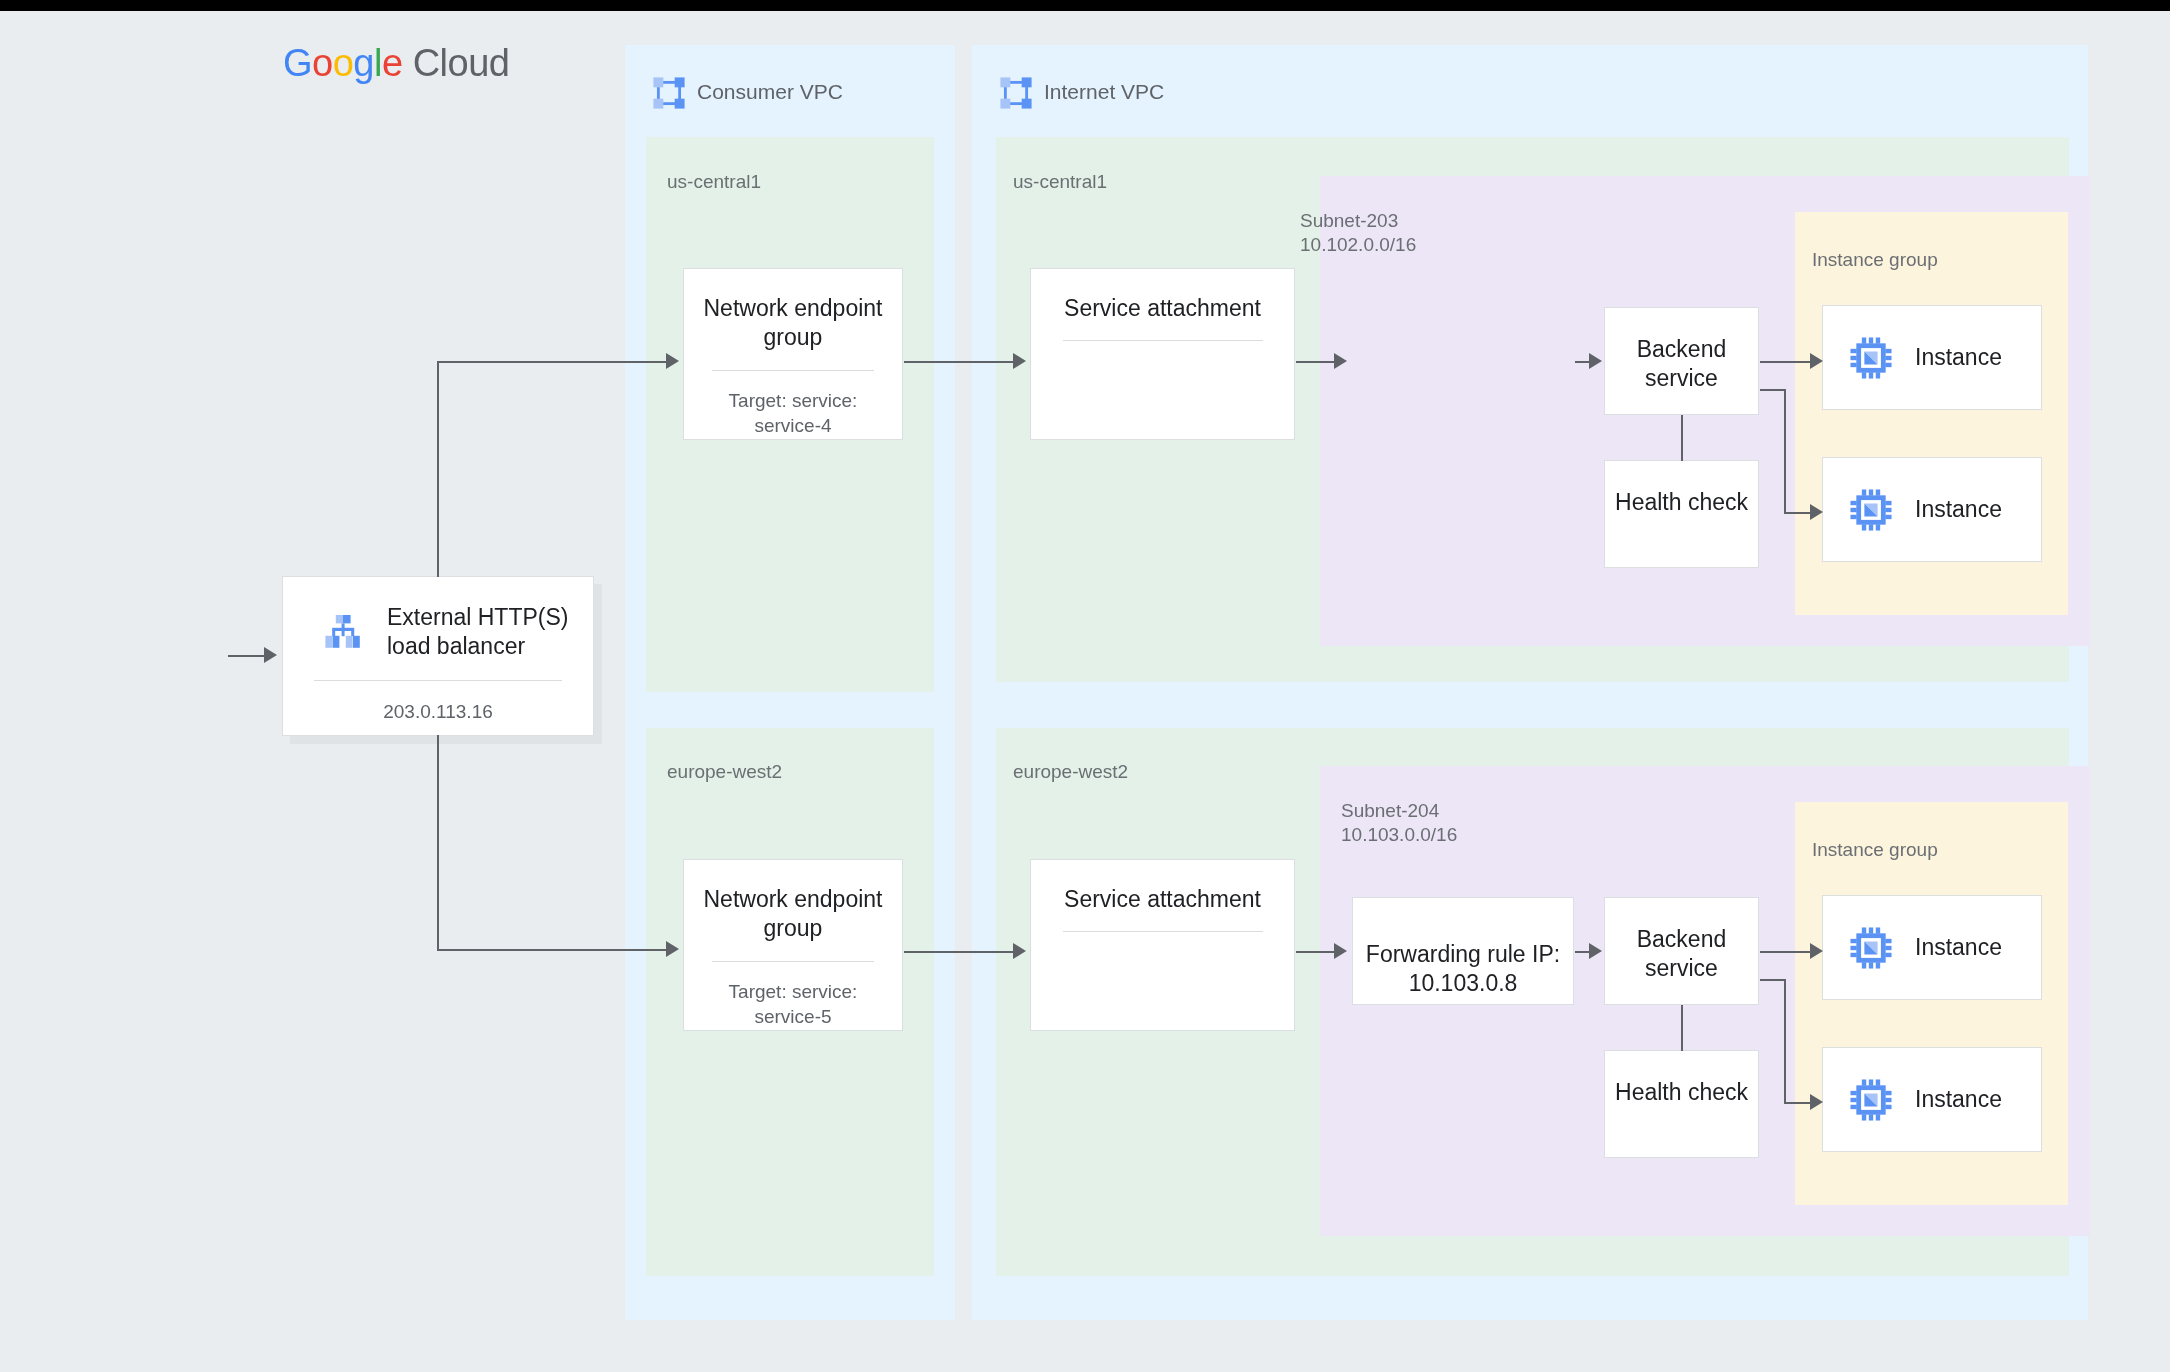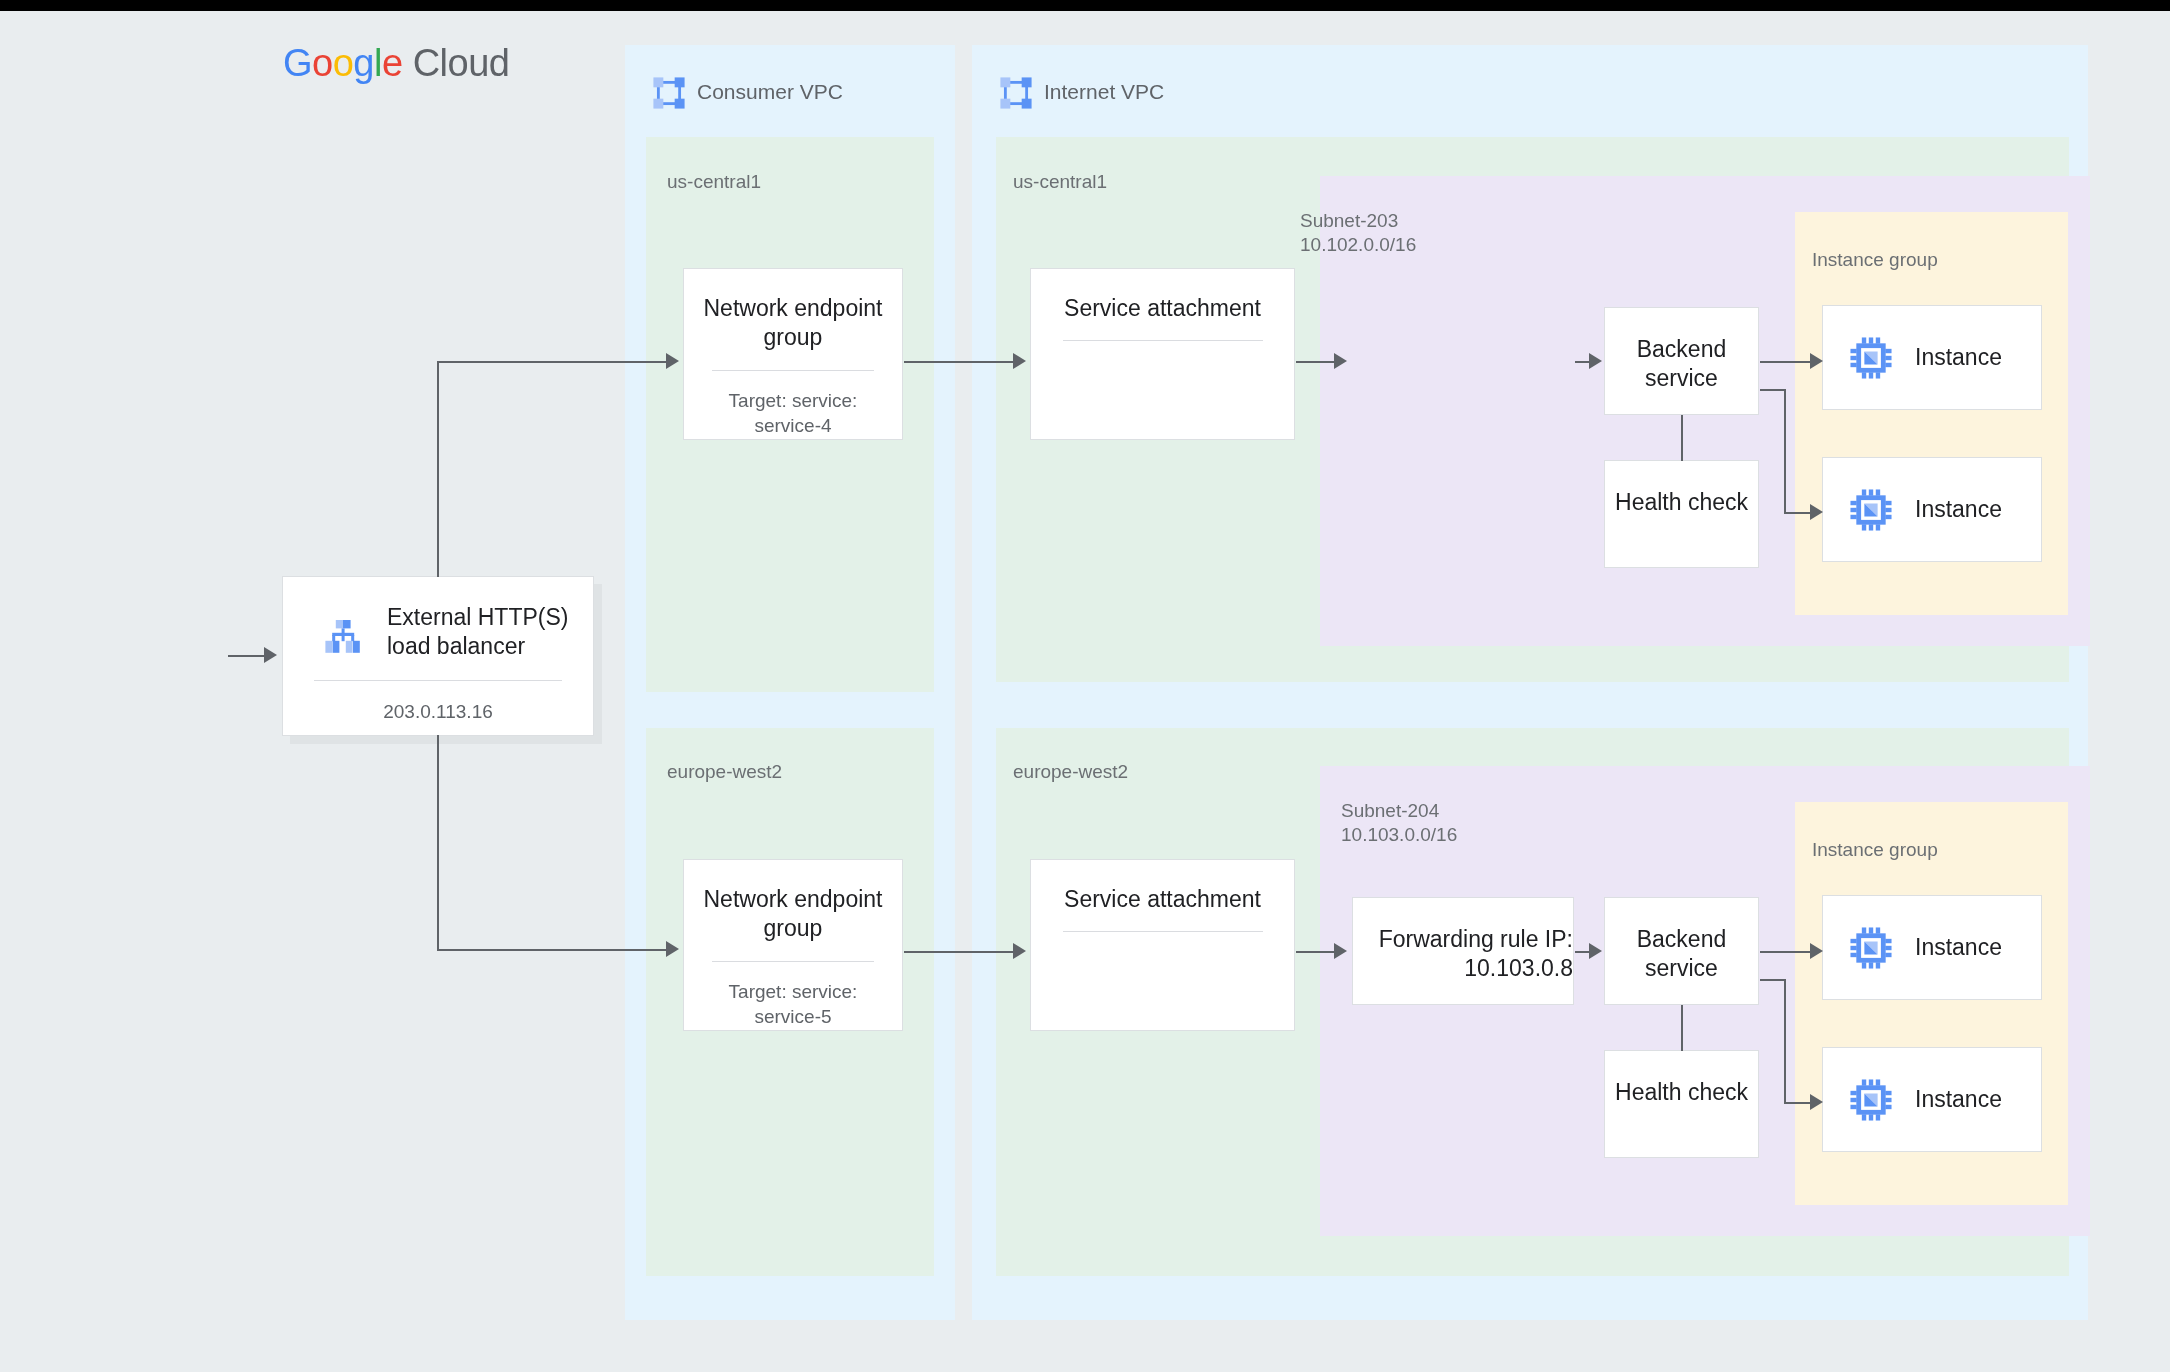--- a/index.html
+++ b/index.html
@@ -184,21 +184,21 @@
     <div class="title" style="margin-top:25px;">Service
 attachment</div>
     <div class="rule" style="width:200px; margin-top:17px;"></div>
   </div>
 
   <div class="subnet" style="left:1320px; top:766px; width:770px; height:470px;"></div>
   <div class="grp-label" style="left:1341px; top:799px;">Subnet-204
 10.103.0.0/16</div>
 
   <div class="card" style="left:1352px; top:897px; width:222px; height:108px;">
-    <div class="title" style="margin-top:27px;text-align:right;">Forwarding rule
+    <div class="title" style="margin-top:42px;">Forwarding rule
 IP: 10.103.0.8</div>
   </div>
 
   <div class="card" style="left:1604px; top:897px; width:155px; height:108px;">
     <div class="title" style="margin-top:27px;">Backend
 service</div>
   </div>
 
   <div class="card" style="left:1604px; top:1050px; width:155px; height:108px;">
     <div class="title" style="margin-top:27px;">Health
@@ -251,21 +251,21 @@
         <rect x="19.8" y="7" width="3.4" height="2.4" fill="#5b93f5"></rect>
           <rect x="19.8" y="10.8" width="3.4" height="2.4" fill="#5b93f5"></rect>
           <rect x="19.8" y="14.6" width="3.4" height="2.4" fill="#5b93f5"></rect>
       </svg>
     </span>
     <span class="lbl" style="margin-left:22px;">Instance</span>
   </div>
 
 
   <div class="card shadowbox" style="left:282px; top:576px; width:312px; height:160px;">
-    <div style="display:flex; align-items:flex-end; padding:26px 0 0 36px;">
+    <div style="display:flex; align-items:center; padding:26px 0 0 36px;">
       <span style="width:48px;height:48px;flex:0 0 48px;margin-top:2px;">
         <svg width="48" height="48" viewBox="0 0 24 24">
           <rect x="8.4" y="3" width="3.6" height="4.2" fill="#a7c4f9"></rect>
           <rect x="12" y="3" width="3.8" height="4.2" fill="#5b93f5"></rect>
           <rect x="11.3" y="7.2" width="1.5" height="3" fill="#5b93f5"></rect>
           <rect x="6.6" y="9.4" width="11" height="1.6" fill="#5b93f5"></rect>
           <rect x="6.6" y="10.6" width="1.5" height="3" fill="#5b93f5"></rect>
           <rect x="16.1" y="10.6" width="1.5" height="3" fill="#5b93f5"></rect>
           <rect x="11.3" y="10.6" width="1.5" height="3" fill="#5b93f5"></rect>
           <rect x="3.2" y="13.4" width="3.4" height="6" fill="#a7c4f9"></rect>

